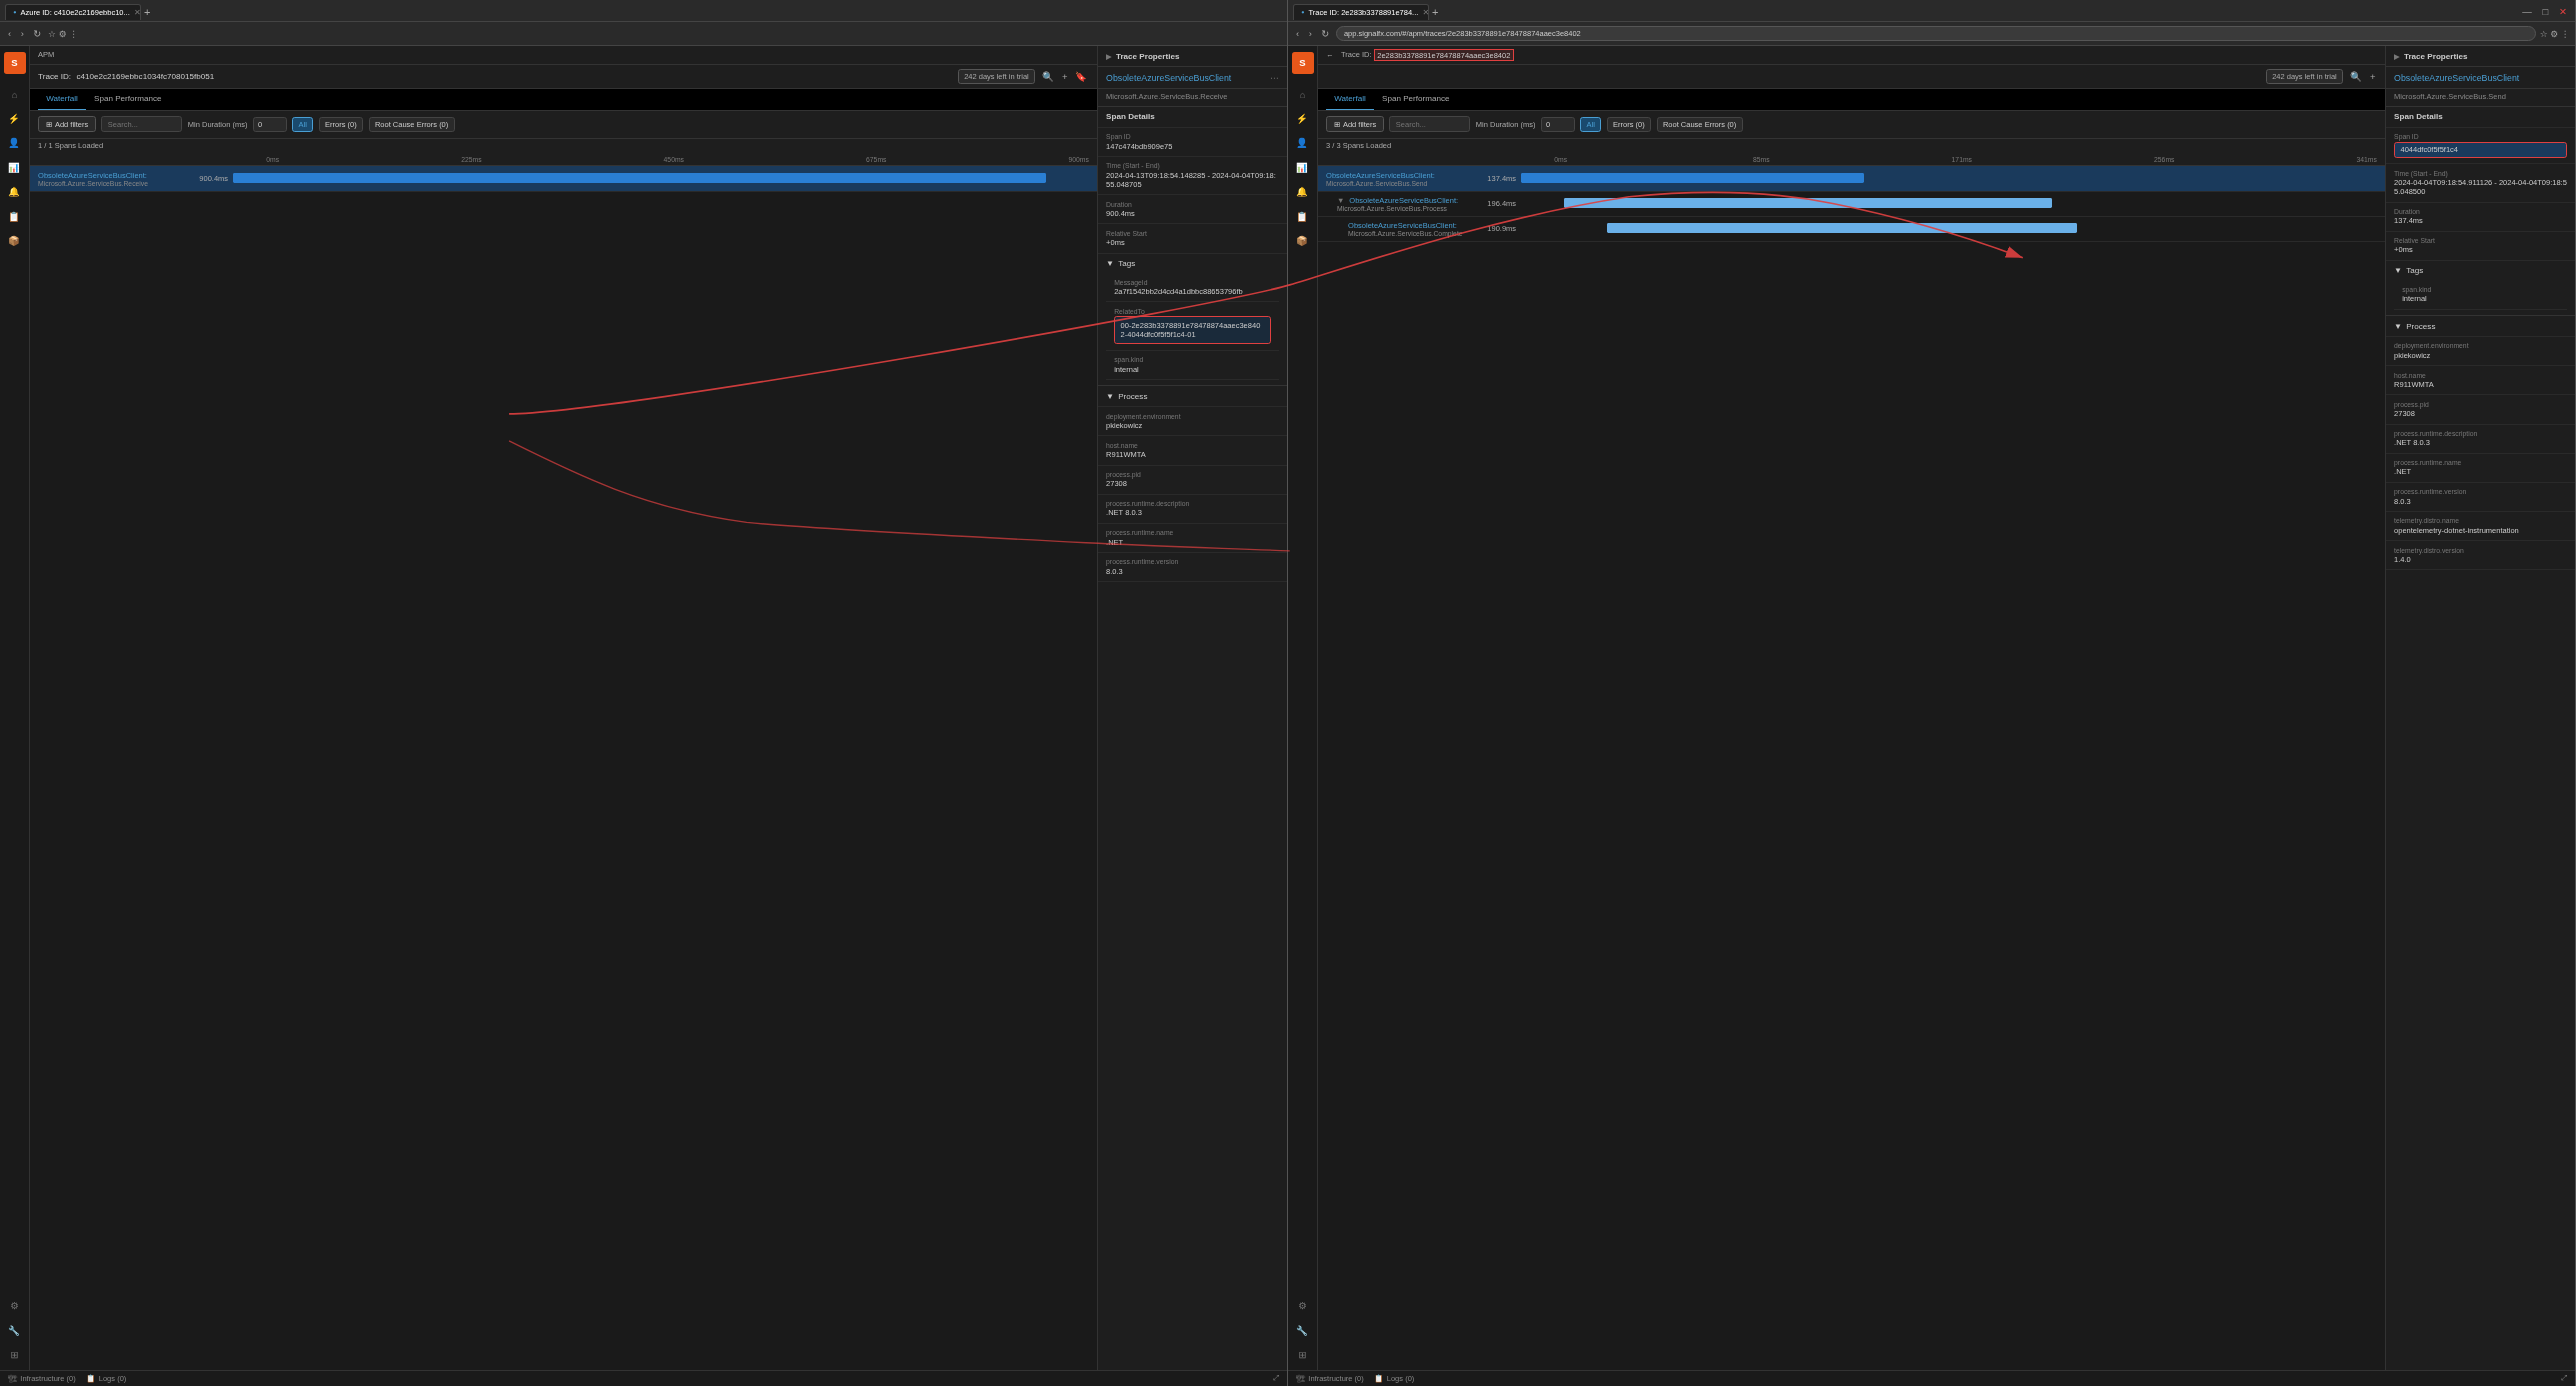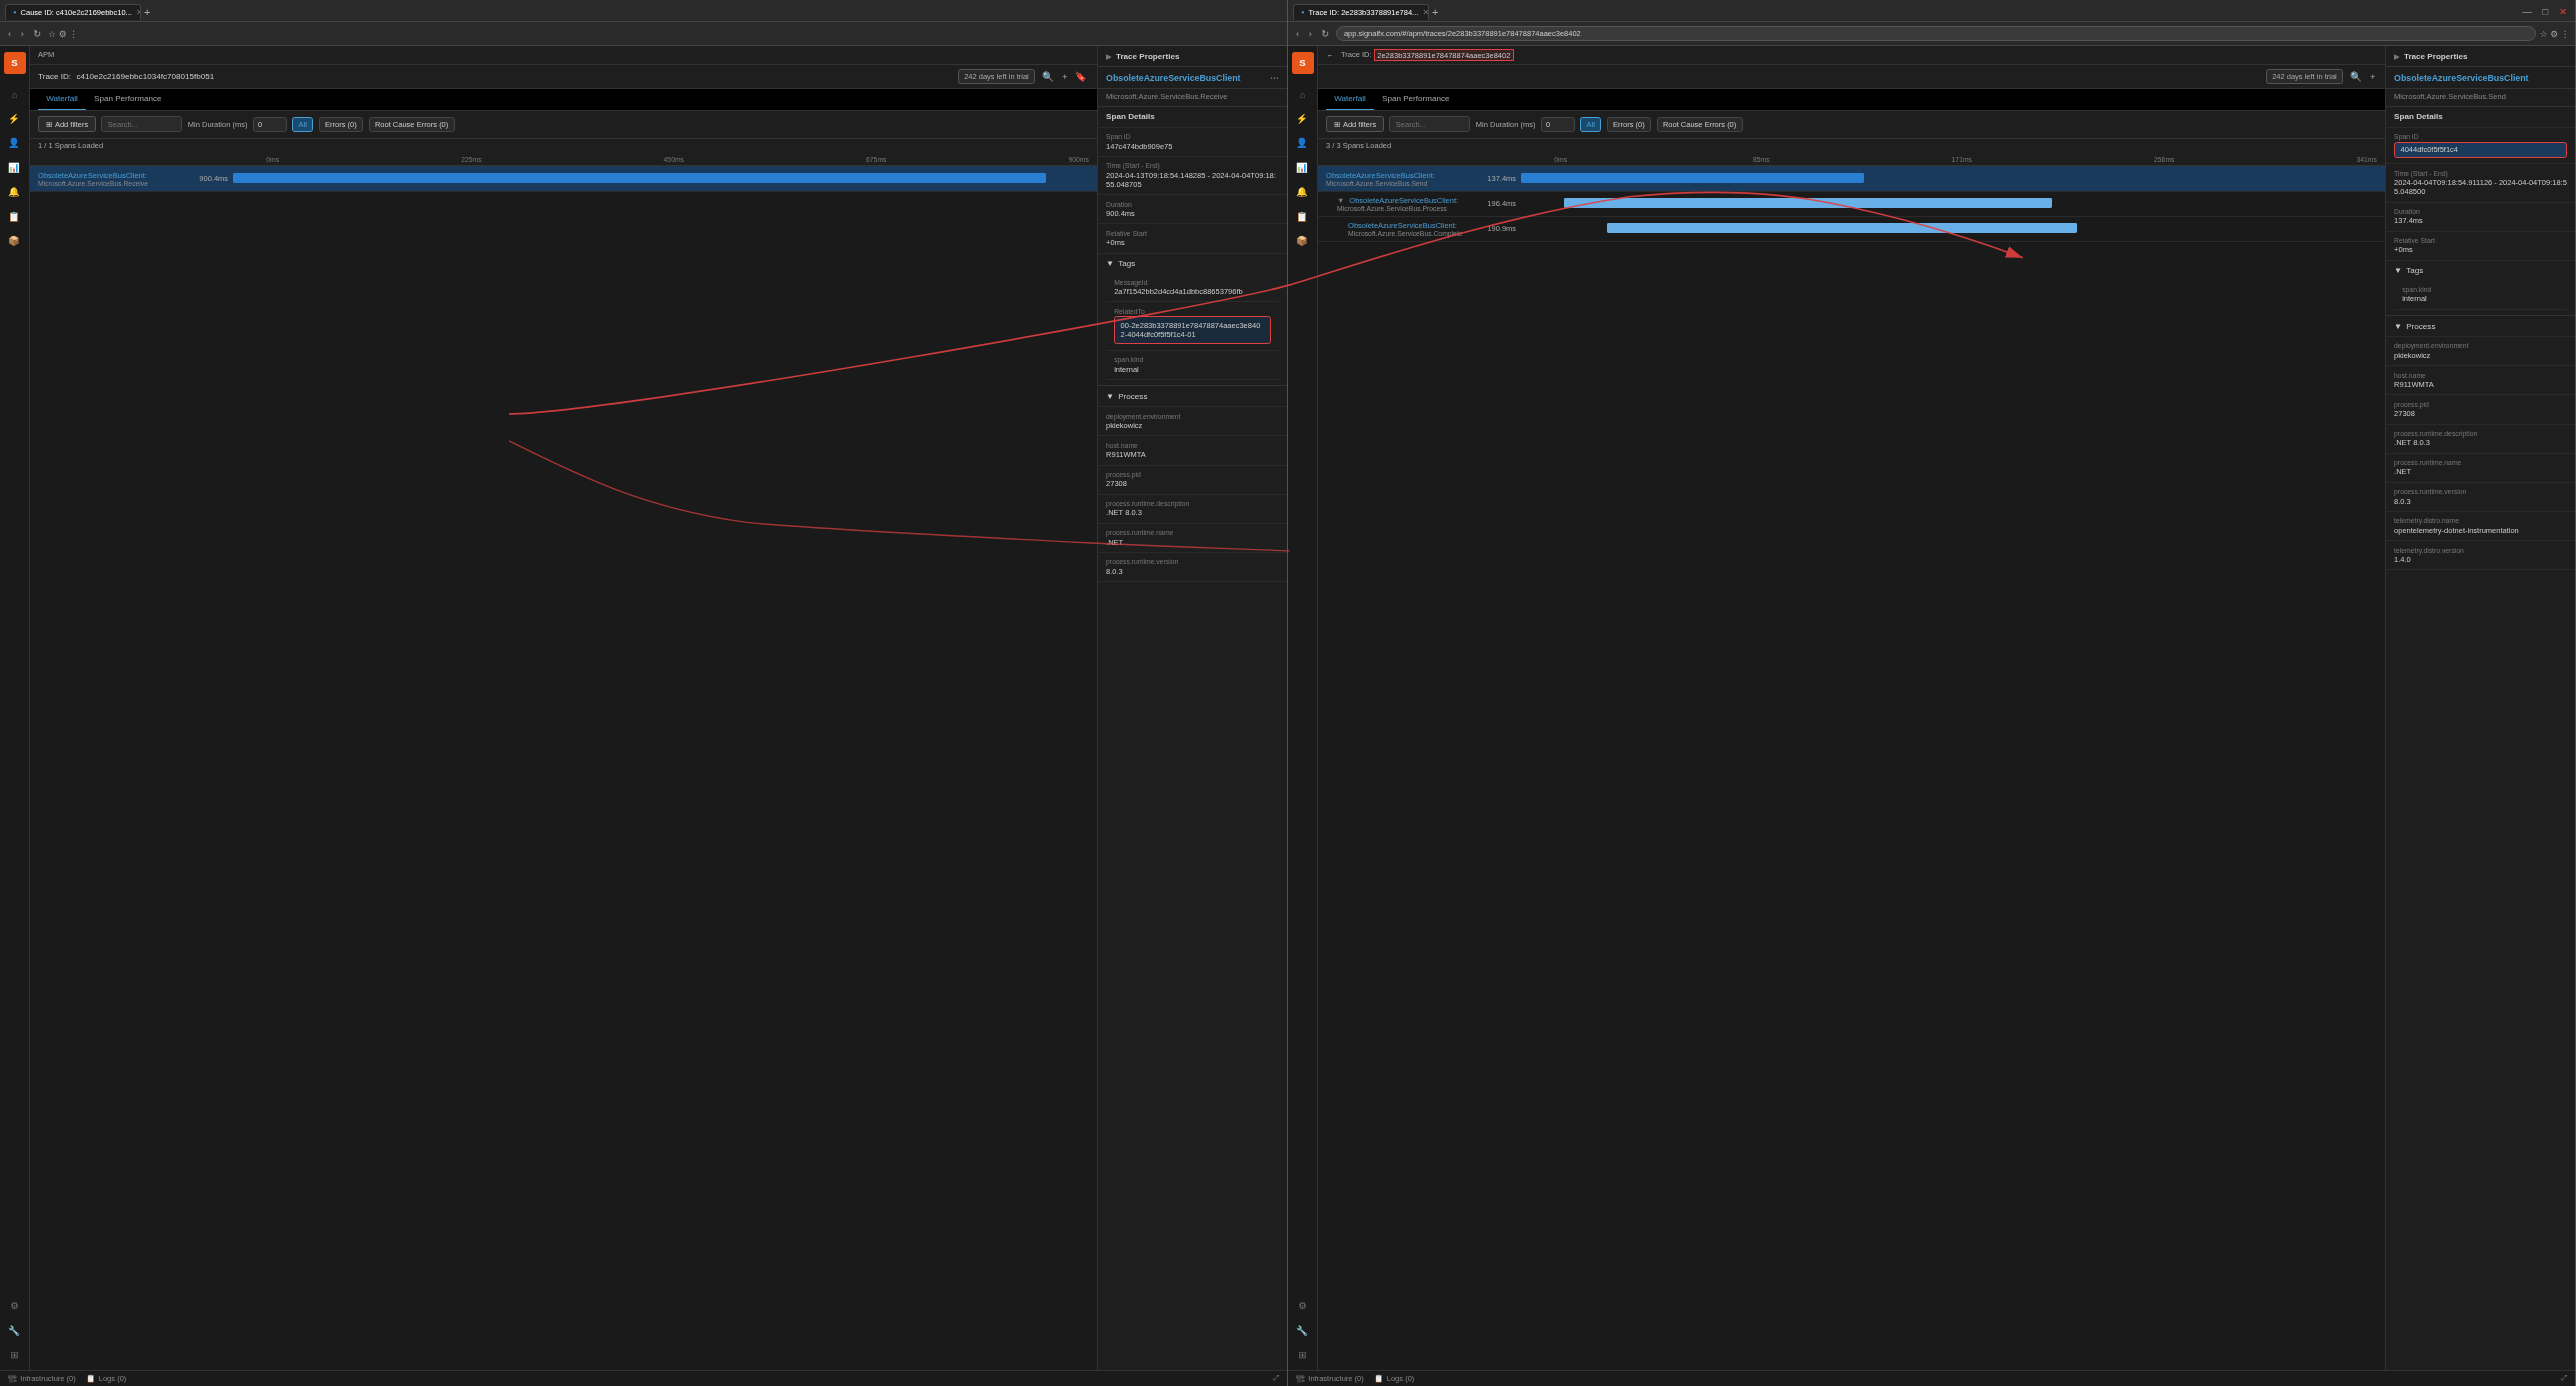--- a/index.html
+++ b/index.html
@@ -66,21 +66,21 @@
     .span-bar-area { flex: 1; position: relative; height: 11px; margin-left: 5.4px; }
     .span-bar { height: 9.5px; background: #4a9fd4; border-radius: 1.4px; position: absolute; }
     .span-bar.selected { background: #2a7fd4; }
 
     
     .right-panel { width: 190px; border-left: 0.7px solid #333; overflow-y: auto; background: #1e1e1e; }
     .right-panel-header { display: flex; align-items: center; padding: 5.4px 8.1px; border-bottom: 0.7px solid #333; cursor: pointer; }
     .right-panel-title { font-size: 8.1px; font-weight: 600; color: #ccc; }
     .expand-icon { color: #777; margin-right: 4.1px; }
 
-    .span-service-name { padding: 5.4px 8.1px; font-size: 8.8px; font-weight: 700; color: #4a9fd4; border-bottom: 0.7px solid #333; }
+    .span-service-name { padding: 5.4px 8.1px; font-size: 8.8px; font-weight: 400; color: #4a9fd4; border-bottom: 0.7px solid #333; }
     .span-op-name { padding: 2.7px 8.1px 5.4px; font-size: 7.5px; color: #888; border-bottom: 0.7px solid #333; }
 
     .section-header { padding: 5.4px 8.1px; font-size: 8.1px; font-weight: 700; color: #ccc; border-bottom: 0.7px solid #2a2a2a; }
 
     .detail-field { padding: 5.4px 8.1px; border-bottom: 0.7px solid #2a2a2a; }
     .detail-label { font-size: 6.8px; color: #777; margin-bottom: 1.4px; }
     .detail-value { font-size: 7.5px; color: #ccc; word-break: break-all; }
 
     .tags-section { padding: 5.4px 8.1px; border-bottom: 0.7px solid #333; }
     .tags-header { display: flex; align-items: center; gap: 4.1px; font-size: 8.1px; color: #ccc; margin-bottom: 5.4px; cursor: pointer; }
@@ -116,21 +116,21 @@
 </head>
 <body>
 
 <div class="outer-wrapper">
 
   <div class="window-pane">
 
     <div class="tab-bar">
       <div class="tab active">
         <span style="color:#4a9fd4; font-size:5.4px;">●</span>
-        <span>Cause ID: c410e2c2169ebbc10...</span>
+        <span>Azure ID: c410e2c2169ebbc10...</span>
         <span class="tab-close">✕</span>
       </div>
       <span class="tab-add">+</span>
     </div>
 
     <div class="address-bar">
       <button class="nav-btn">‹</button>
       <button class="nav-btn">›</button>
       <button class="nav-btn">↻</button>
       <div class="addr-icons">

